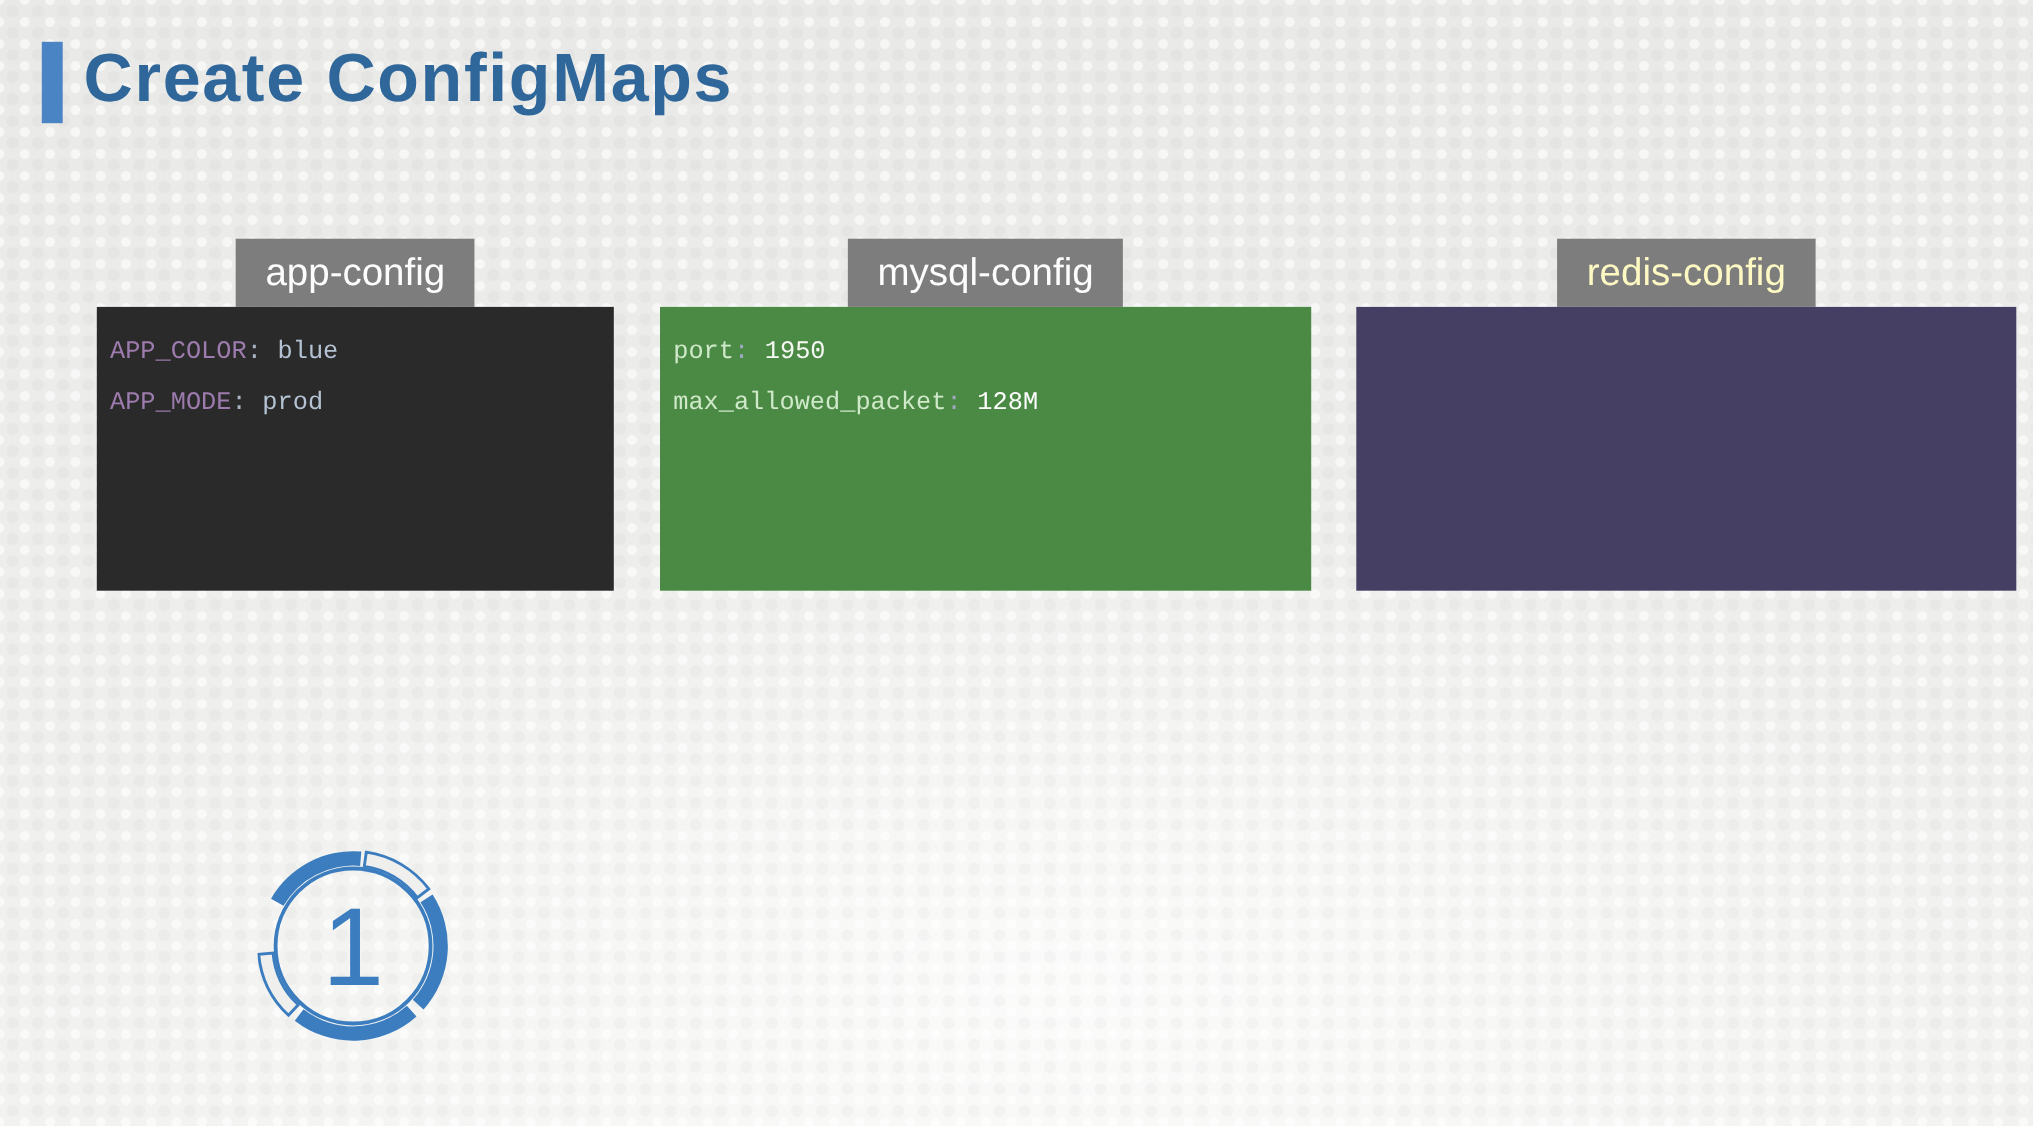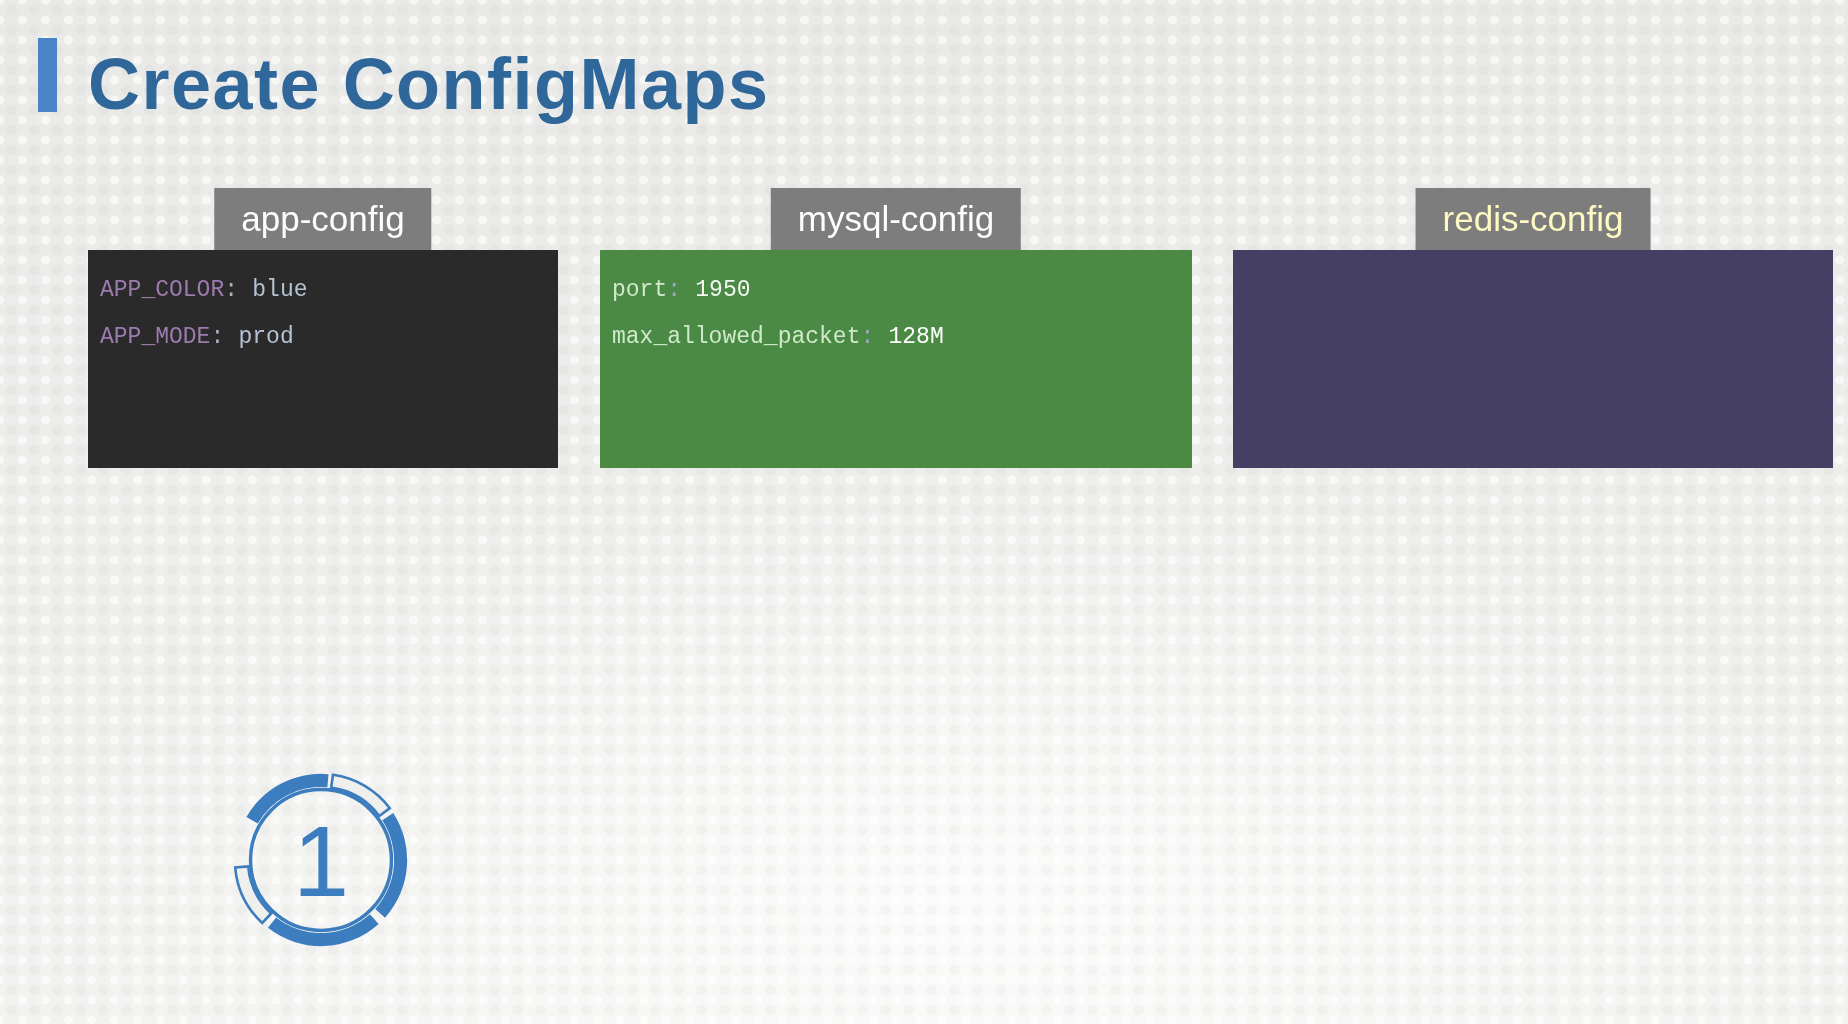--- a/index.html
+++ b/index.html
@@ -18,25 +18,25 @@
     content:"";position:absolute;inset:0;pointer-events:none;
     background-image:
       radial-gradient(circle, rgba(0,0,0,.025) 0 5px, rgba(0,0,0,0) 6px),
       radial-gradient(circle, rgba(255,255,255,.6) 0 4px, rgba(255,255,255,0) 5px);
     background-size:23px 20px,23px 20px;
     background-position:0 0,11px 10px;
   }
   
   .accent-bar{position:absolute;left:38px;top:38px;width:19px;height:74px;}
   h1.title{
-    position:absolute;left:72px;top:22px;margin:16px;
-    font-size:72px;line-height:92px;font-weight:bold;letter-spacing:1.5px;
+    position:absolute;left:72px;top:22px;margin:4px;
+    font-size:62px;line-height:92px;font-weight:bold;letter-spacing:1.5px;
   }
   
-  .cm{position:absolute;top:250px;height:218px;}
+  .cm{position:absolute;top:279px;height:258px;}
   .cm.app  {left:88px; width:470px;}
   .cm.mysql{left:600px;width:592px;}
   .cm.redis{left:1233px;width:600px;}
   .cm .tab{
     position:absolute;bottom:100%;left:50%;transform:translateX(-50%);
     line-height:62px;padding:0 27px;font-size:35px;white-space:nowrap;
   }
   .cm .code{
     margin:0;padding:17px 12px;
     font-family:Liberation Mono, monospace;

